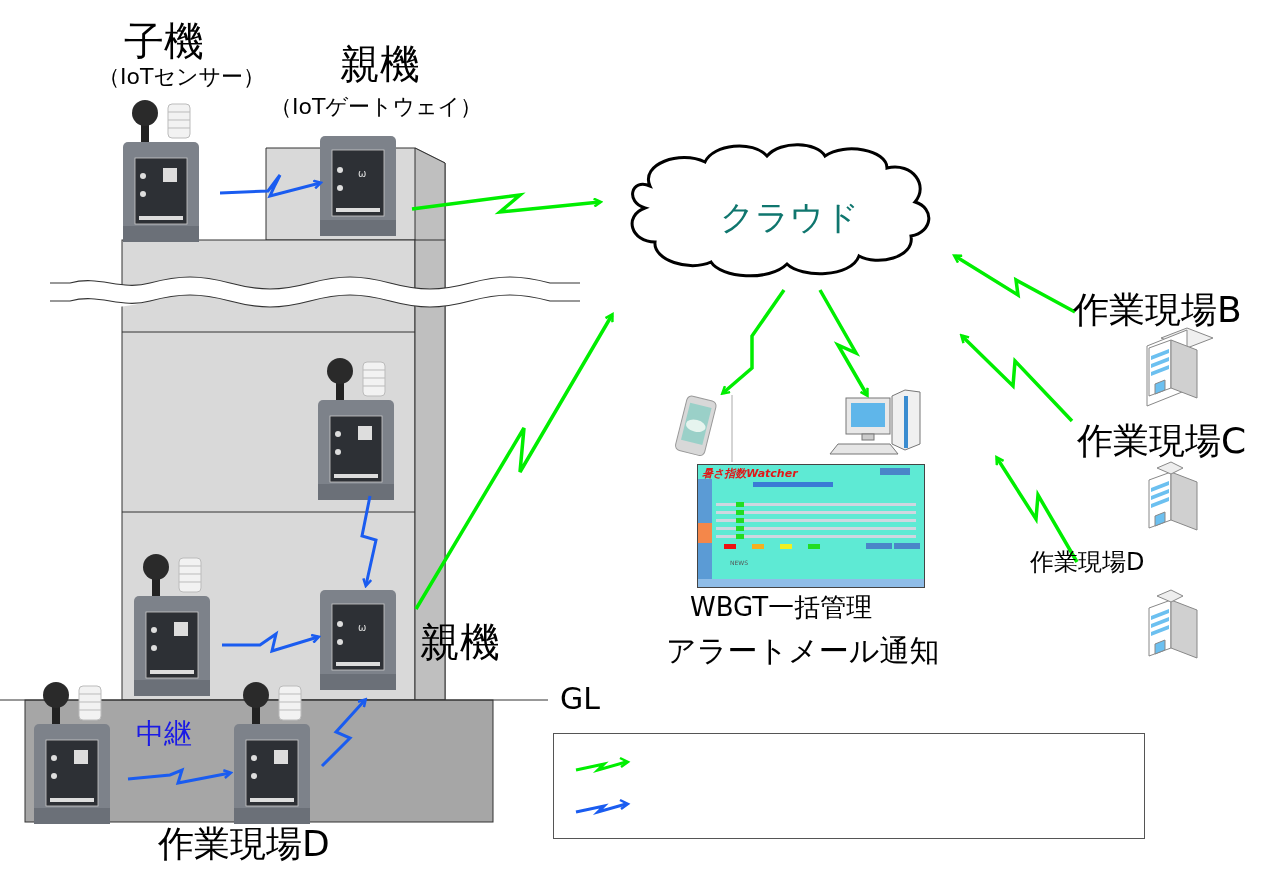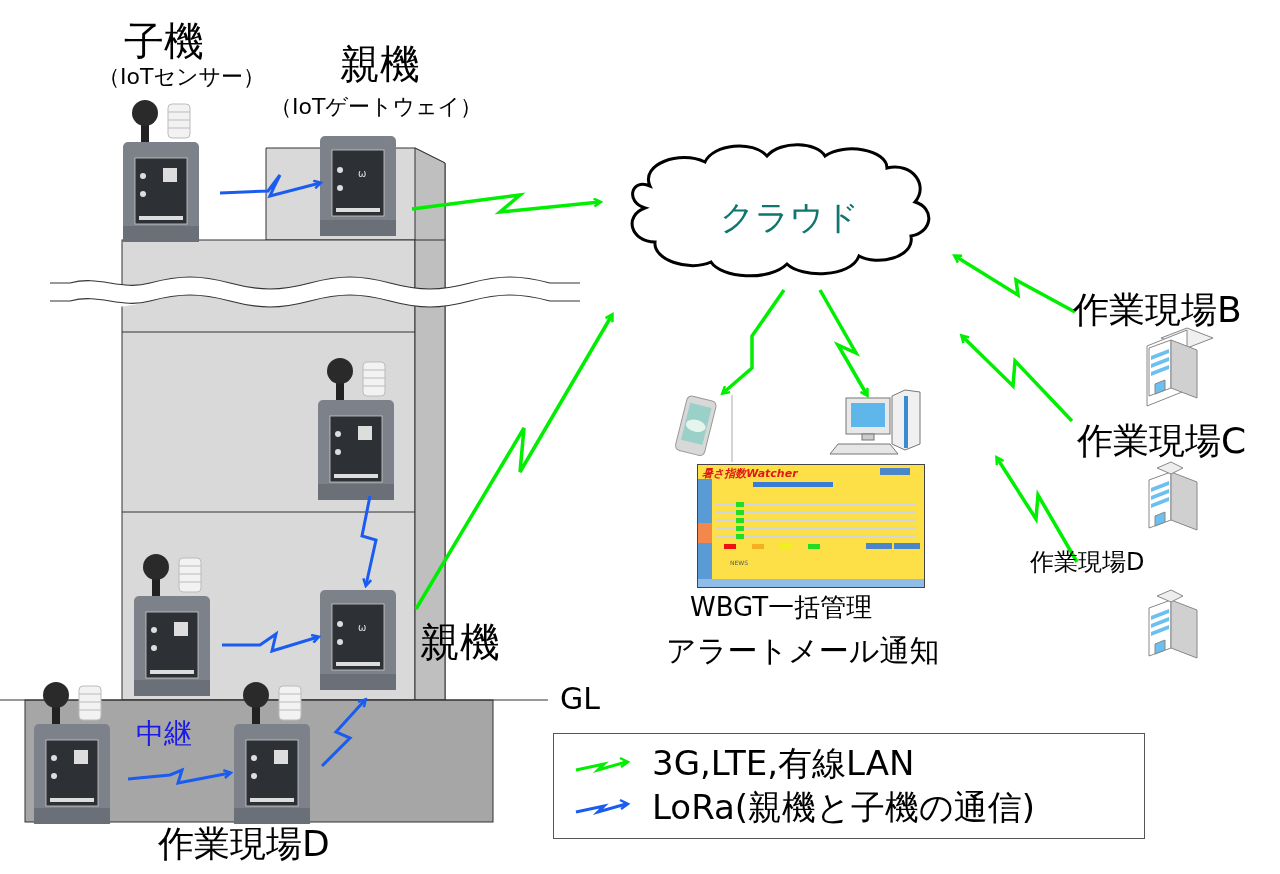--- a/index.html
+++ b/index.html
@@ -8,21 +8,21 @@
     .abs { position: absolute; }
     .lbl { position: absolute; white-space: nowrap; line-height: 1; }
     .big { font-size: 40px; }
     .mid { font-size: 34px; }
     .sub { font-size: 22px; }
     svg.layer { position: absolute; left: 0; top: 0; }
     .legend-box { position: absolute; left: 553px; top: 733px; width: 590px; height: 104px;
                   border: 1px solid #555; background: #fff; }
     .legend-text { position: absolute; font-size: 34px; white-space: nowrap; line-height: 1; }
     .dash { position: absolute; left: 697px; top: 464px; width: 226px; height: 122px;
-            border: 1px solid #444; background: #fde047; overflow: hidden; }
+            border: 1px solid #444; background: #5eead4; overflow: hidden; }
     .dash-logo { position: absolute; left: 4px; top: 1px; font-size: 11px; font-weight: bold; font-style: italic; }
     .dash-side { position: absolute; left: 0; top: 14px; width: 14px; bottom: 8px; background: #5b9bd5; }
     .dash-side .hl { position: absolute; left: 0; top: 44px; width: 14px; height: 20px; background: #f4874a; }
     .dash-foot { position: absolute; left: 0; right: 0; bottom: 0; height: 8px; background: #8fbde8; }
     .dash-news { position: absolute; left: 32px; top: 94px; font-size: 6px; color: #555; }
     .dash-btnlogin { position: absolute; right: 14px; top: 3px; width: 30px; height: 7px; background: #4a86c8; }
     .dash-search { position: absolute; left: 55px; top: 17px; width: 80px; height: 5px; background: #3a7bd5; }
   </style>
 </head>
 <body>
@@ -212,15 +212,13 @@
 <span class="lbl" style="left:690px;top:594px;font-size:26px;">WBGT一括管理</span>
 <span class="lbl" style="left:666px;top:636px;font-size:30px;">アラートメール通知</span>
 
 <div class="legend-box">
   <svg class="abs" style="left:20px;top:18px;" width="80" height="80">
     <polyline points="2,18 30,12 24,18 52,10" fill="none" stroke="#00ee00" stroke-width="3"></polyline>
     <path d="M46,6 L54,10 L47,15" fill="none" stroke="#00ee00" stroke-width="2.5"></path>
     <polyline points="2,60 30,54 24,60 52,52" fill="none" stroke="#1a5cf0" stroke-width="3"></polyline>
     <path d="M46,48 L54,52 L47,57" fill="none" stroke="#1a5cf0" stroke-width="2.5"></path>
   </svg>
-  <span class="legend-text" style="left:98px;top:12px;">3G,LTE,有線LAN</span>
-  <span class="legend-text" style="left:98px;top:56px;">LoRa(親機と子機の通信)</span>
 </div>
 
 </body></html>

